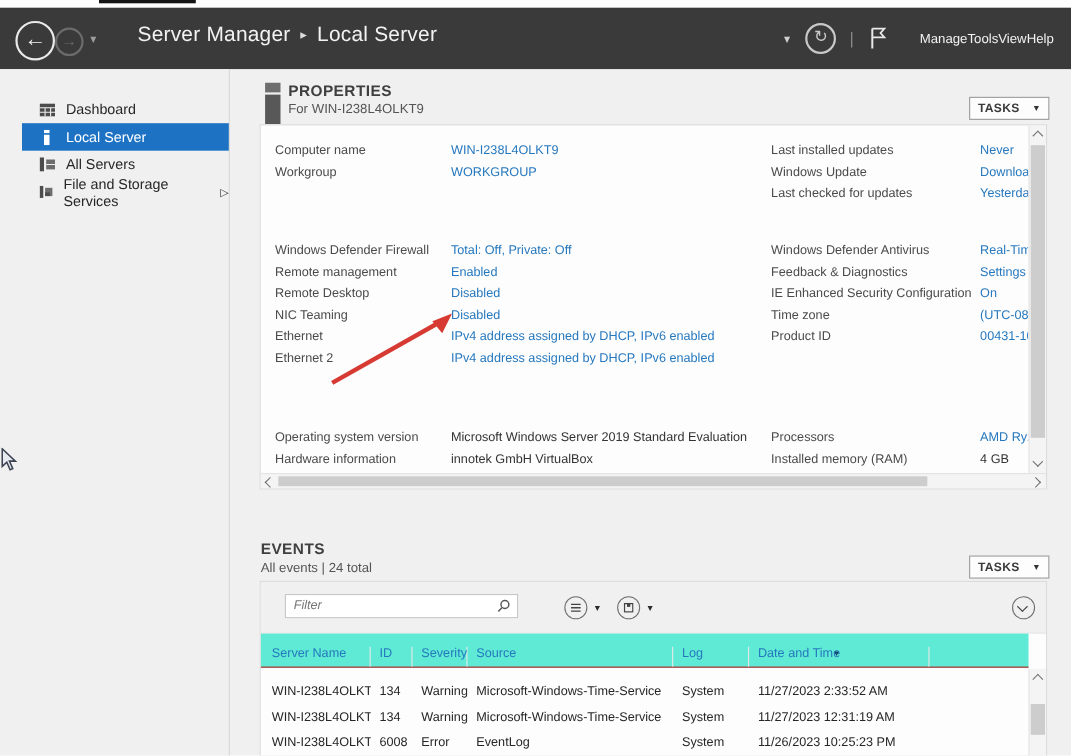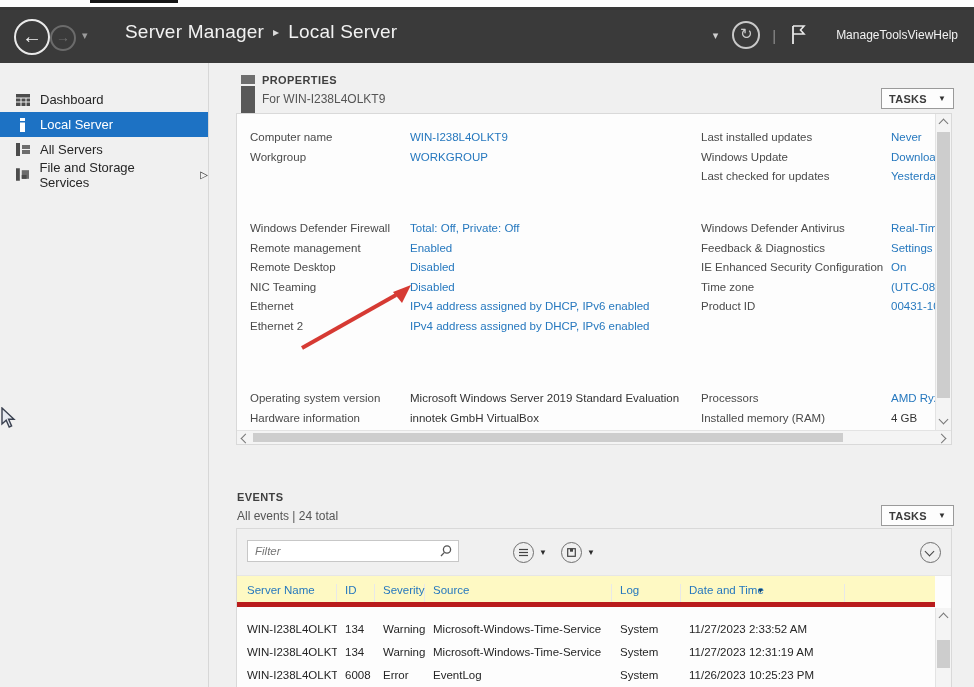--- a/index.html
+++ b/index.html
@@ -23,27 +23,27 @@
   .refresh-btn{width:24px;height:24px;border:2px solid #c9c9c9;border-radius:50%;color:#c9c9c9;
                font-size:15px;line-height:22px;text-align:center;margin-right:12px;cursor:pointer;}
   .tb-sep{color:#8a8a8a;font-size:15px;margin-right:14px;}
   .flag-btn{margin-right:28px;cursor:pointer;display:flex;align-items:center;}
   .tb-menu{display:flex;margin-right:16px;}
   .tb-menu span{color:#f2f2f2;font-size:12px;cursor:pointer;}
 
   
   .content-bg{position:absolute;left:0;top:63px;width:974px;height:624px;background:#f0f0f0;}
   .sidebar{position:absolute;left:0;top:63px;width:208px;height:624px;background:#f0f0f0;border-right:1px solid #d7d7d7;}
-  .sb-item{height:25px;display:flex;align-items:center;gap:10px;padding-left:16px;font-size:13px;color:#262626;cursor:pointer;}
+  .sb-item{height:25px;display:flex;align-items:center;gap:10px;padding-left:16px;font-size:13px;color:#262626;cursor:pointer;margin-left:20px;}
   .sb-item:first-child{margin-top:24px;}
   .sb-item.selected{background:#1d72c4;color:#ffffff;}
   .sb-chev{margin-left:8px;font-size:10px;color:#2b2b2b;}
 
   
-  .sec-title{position:absolute;font-size:11px;font-weight:bold;color:#3f3f3f;letter-spacing:.4px;}
+  .sec-title{position:absolute;font-size:14px;font-weight:bold;color:#3f3f3f;letter-spacing:.4px;}
   .sec-sub{position:absolute;font-size:12px;color:#555555;}
   .props-icon{position:absolute;left:240px;top:75px;}
   .tasks-btn{position:absolute;width:73px;height:21px;background:#fdfdfd;border:1px solid #9a9a9a;
              display:flex;align-items:center;justify-content:space-between;padding:0 7px;box-sizing:border-box;cursor:pointer;}
   .tasks-btn .t-lab{font-size:11px;color:#3b3b3b;letter-spacing:.3px;font-weight:bold;}
   .tasks-btn .t-car{font-size:8px;color:#333;}
 
   
   .panel{position:absolute;background:#fdfdfd;border:1px solid #d9d9d9;box-sizing:border-box;overflow:hidden;}
   #props-panel{left:236px;top:113px;width:716px;height:332px;}
@@ -66,33 +66,33 @@
   .hsb{position:absolute;left:0;right:0;bottom:0;height:14px;background:#f4f4f4;border-top:1px solid #e3e3e3;box-sizing:border-box;}
   .sb-thumb{position:absolute;background:#cdcdcd;}
   .chev{width:6px;height:6px;border-left:1px solid #777;border-top:1px solid #777;position:absolute;}
   .chev-up{transform:rotate(45deg);left:4px;}
   .chev-down{transform:rotate(225deg);left:4px;}
   .chev-left{transform:rotate(-45deg);top:4px;}
   .chev-right{transform:rotate(135deg);top:4px;}
 
   
   .filter-strip{position:absolute;left:0;top:0;right:0;height:46px;background:#f0f0f0;border-bottom:1px solid #e6e6e6;}
-  .filter-box{position:absolute;left:10px;top:11px;width:212px;height:22px;}
+  .filter-box{position:absolute;left:22px;top:11px;width:212px;height:22px;}
   .filter-box input{width:100%;height:100%;box-sizing:border-box;border:1px solid #c7c7c7;padding:0 26px 0 7px;
         font-size:11.5px;font-family:"Liberation Sans",sans-serif;color:#333;}
   .filter-box input::placeholder{font-style:italic;color:#767676;}
   .search-ic{position:absolute;right:6px;top:4px;}
   .circ-btn{position:absolute;top:13px;width:19px;height:19px;border:1px solid #6f6f6f;border-radius:50%;
             display:flex;align-items:center;justify-content:center;cursor:pointer;background:transparent;}
   .mini-caret{position:absolute;top:19px;font-size:8px;color:#2b2b2b;cursor:pointer;}
   .collapse-btn{position:absolute;right:10px;top:13px;width:19px;height:19px;border:1px solid #6f6f6f;border-radius:50%;cursor:pointer;}
   .collapse-btn .chev{left:5px;top:5px;border-color:#444;}
 
   .ehead{position:absolute;left:0;top:47px;right:16px;height:31px;display:flex;align-items:flex-end;
-         border-bottom:5px solid #b91c1c;box-sizing:border-box;background:#fef9c3;justify-content:space-between;}
+         border-bottom:1px solid #b91c1c;box-sizing:border-box;background:#5eead4;justify-content:space-between;}
   .ehcell{font-size:11.5px;color:#2678be;padding:0 0 6px 8px;border-right:1px solid #e8e8e8;box-sizing:border-box;
           position:relative;white-space:nowrap;cursor:pointer;}
   .ehcell:first-child{padding-left:10px;}
   .sort-tri{position:absolute;top:3px;left:76px;font-size:7px;color:#14456b;}
   .c0{width:100px;} .c1{width:38px;} .c2{width:50px;} .c3{width:187px;} .c4{width:69px;} .c5{width:164px;} .c6{flex:1;border-right:none;}
   .erows{position:absolute;left:0;top:78px;right:16px;}
   .erow{display:flex;height:23px;align-items:center;margin-top:0;cursor:pointer;}
   .erow:first-child{margin-top:10px;}
   .ecell{font-size:11.5px;color:#262626;padding-left:8px;box-sizing:border-box;white-space:nowrap;overflow:hidden;}
   .ecell:first-child{padding-left:10px;}

